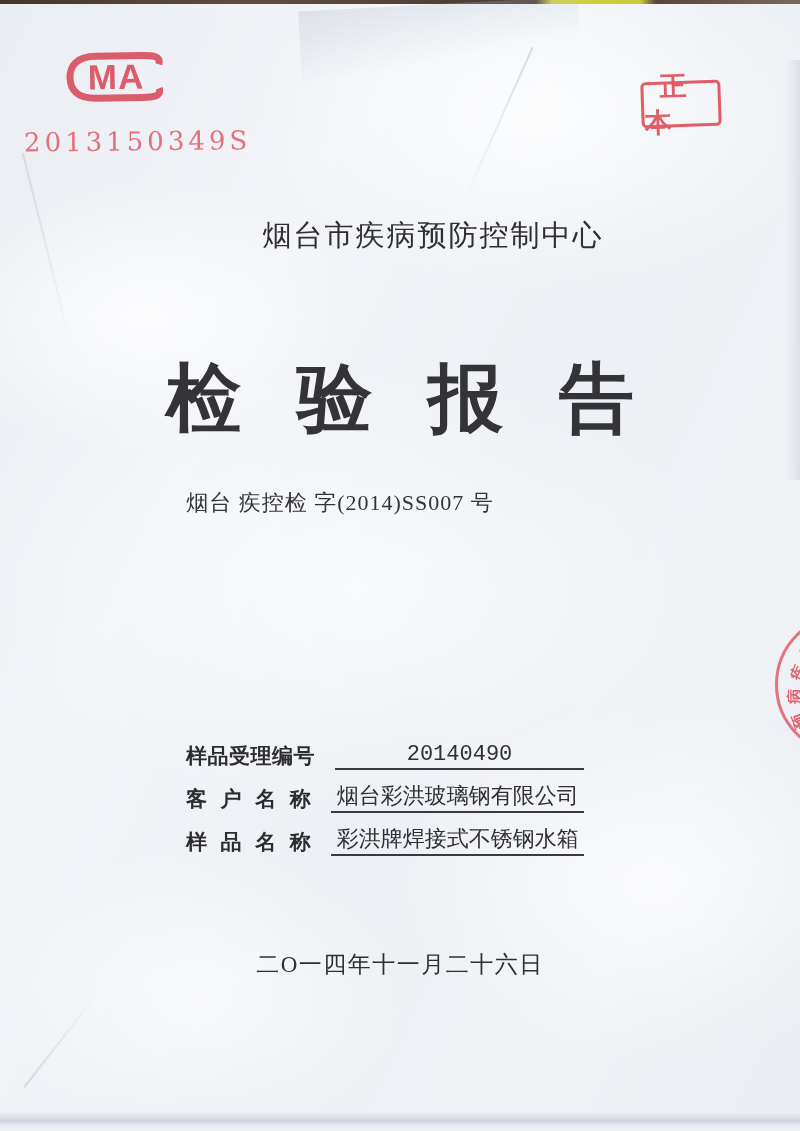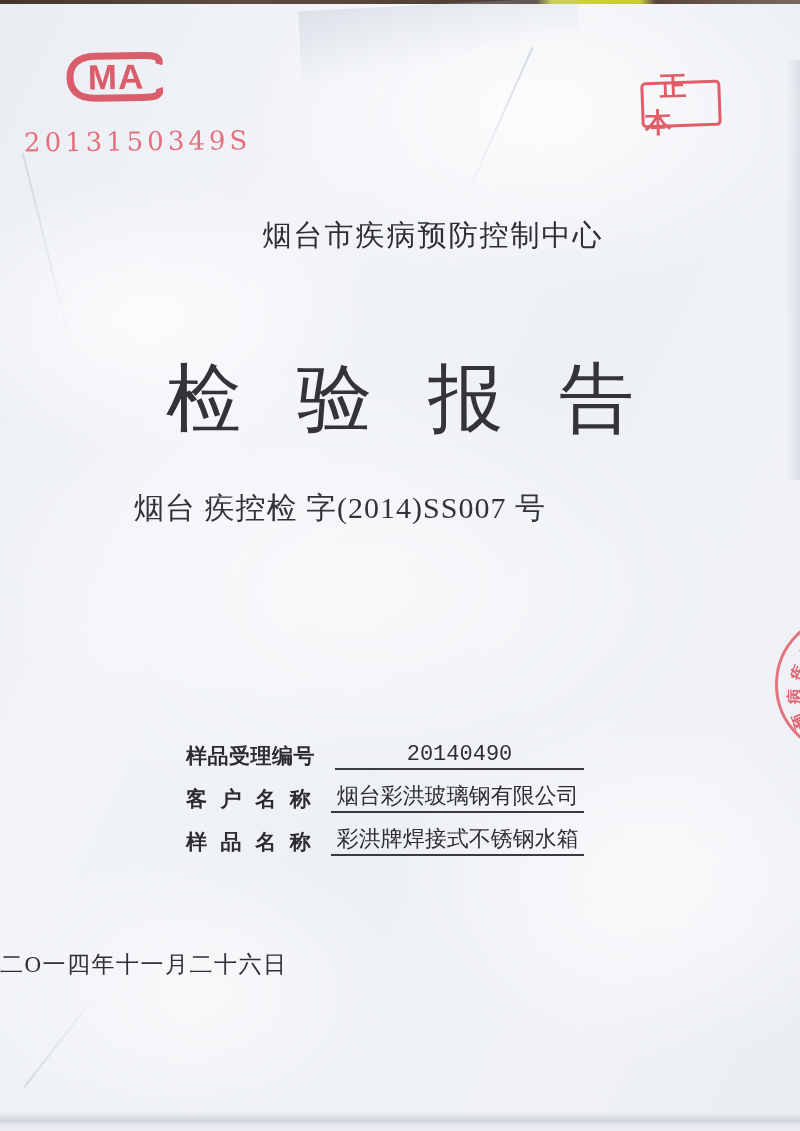--- a/index.html
+++ b/index.html
@@ -43,43 +43,43 @@
   
   .zhengben{position:absolute;left:641px;top:81px;width:74px;height:40px;
     border:3px solid #e0505c;border-radius:5px;transform:rotate(-2deg);
     display:flex;align-items:center;justify-content:center;
     color:#e0505c;font-size:27px;font-weight:600;
     letter-spacing:16px;text-indent:16px;opacity:.92;}
 
   .org-name{position:absolute;left:0;top:216px;width:800px;text-align:center;
     font-size:29px;letter-spacing:2px;color:#2e2e33;margin-left:33px;}
   .report-title{position:absolute;left:0;top:360px;width:800px;text-align:center;
-    font-size:75px;font-weight:400;color:#333338;
+    font-size:75px;font-weight:700;color:#333338;
     letter-spacing:56px;text-indent:56px;line-height:1.05;}
   .doc-number{position:absolute;left:0;top:488px;width:680px;text-align:center;
-    font-size:30px;letter-spacing:1px;color:#33333a;}
+    font-size:22px;letter-spacing:1px;color:#33333a;}
 
   
   .side-seal{position:absolute;left:775px;top:613px;width:137px;height:137px;
     border:3.5px solid rgba(223,85,98,.8);border-radius:50%;}
   .side-seal span{position:absolute;font-size:15px;font-weight:700;color:#e06270;}
   .ssc0{left:23px;top:24px;transform:rotate(-45deg);}
   .ssc1{left:13px;top:47px;transform:rotate(-68deg);}
   .ssc2{left:9px;top:71px;transform:rotate(-90deg);}
   .ssc3{left:14px;top:95px;transform:rotate(-112deg);}
 
   
   .form{position:absolute;left:186px;top:740px;width:398px;font-family:Liberation Mono, monospace;}
   .form-row{display:flex;align-items:flex-end;height:30px;margin-bottom:13px;}
   .form-label{white-space:pre;font-weight:700;font-size:21px;color:#2b2b30;
     flex:none;padding-right:4px;letter-spacing:.5px;}
   .form-value{flex:1;text-align:center;font-size:22px;color:#2e2e33;
     border-bottom:2px solid #3a3a40;padding-bottom:1px;line-height:1.15;white-space:nowrap;margin-left:16px;}
 
-  .date-line{position:absolute;left:0;top:949px;width:800px;text-align:left;
+  .date-line{position:absolute;left:0;top:949px;width:800px;text-align:center;
     font-size:23px;letter-spacing:1.5px;color:#2e2e33;}
 </style>
 </head>
 <body>
 
 <div class="page">
 
   <div class="top-edge"></div>
   <div class="crease crease-a"></div>
   <div class="crease crease-b"></div>

